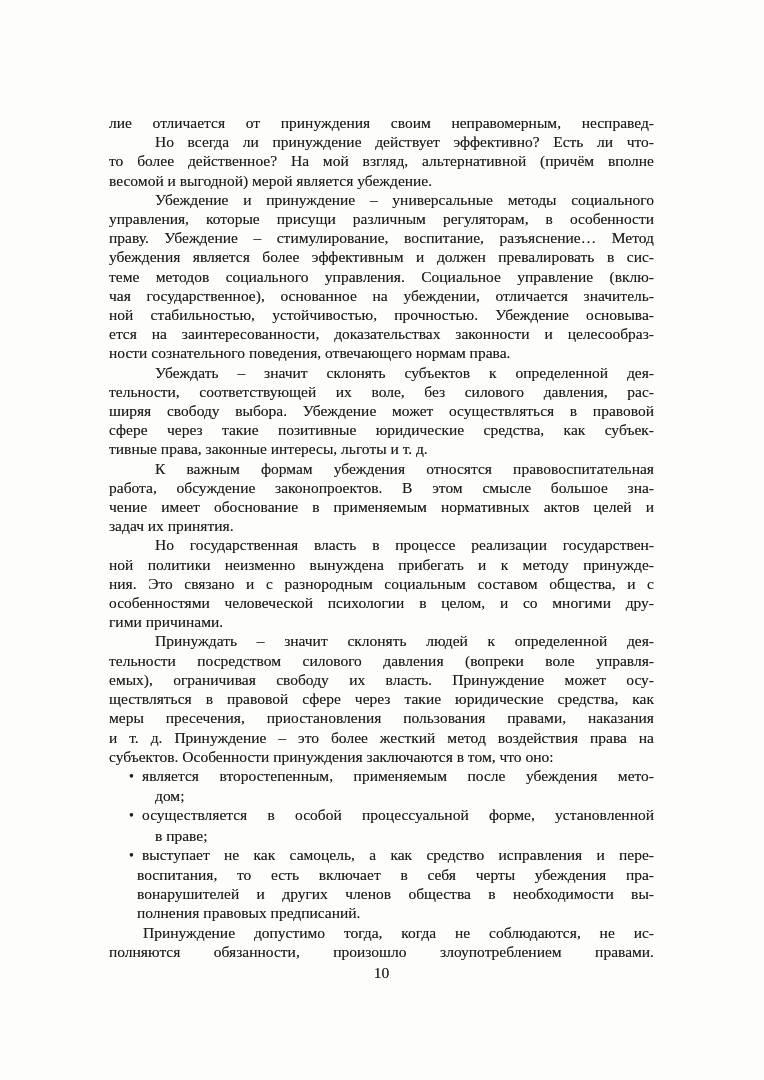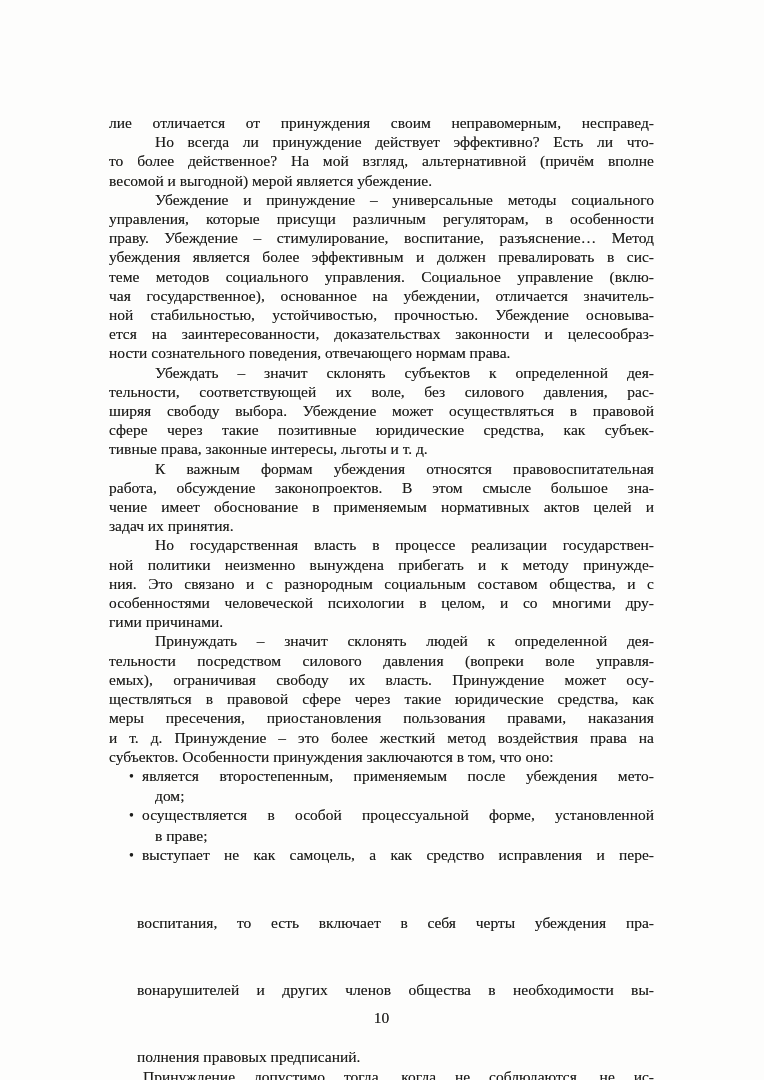--- a/index.html
+++ b/index.html
@@ -42,25 +42,25 @@
   }
   .ind { text-indent: 46px; }      
   .ind-sm { text-indent: 34px; }   
   
   .bfirst { padding-left: 20px; }  
   .marker {
     display: inline-block;
     width: 13px;
     font-size: 14px;
   }
-  .bcont { padding-left: 28px; margin-top: 48px; }       
+  .bcont { padding-left: 28px; }       
   .bcont-deep { padding-left: 46px; }  
   .footer {
     position: absolute;
-    top: 1008px;
+    top: 963px;
     left: 109px;
     width: 545px;
     text-align: center;
     font-size: 15.5px;
     line-height: 19.2px;
     text-shadow: 0 0 0.4px rgba(29,29,27,0.55);
   }
 </style>
 </head>
 <body>

